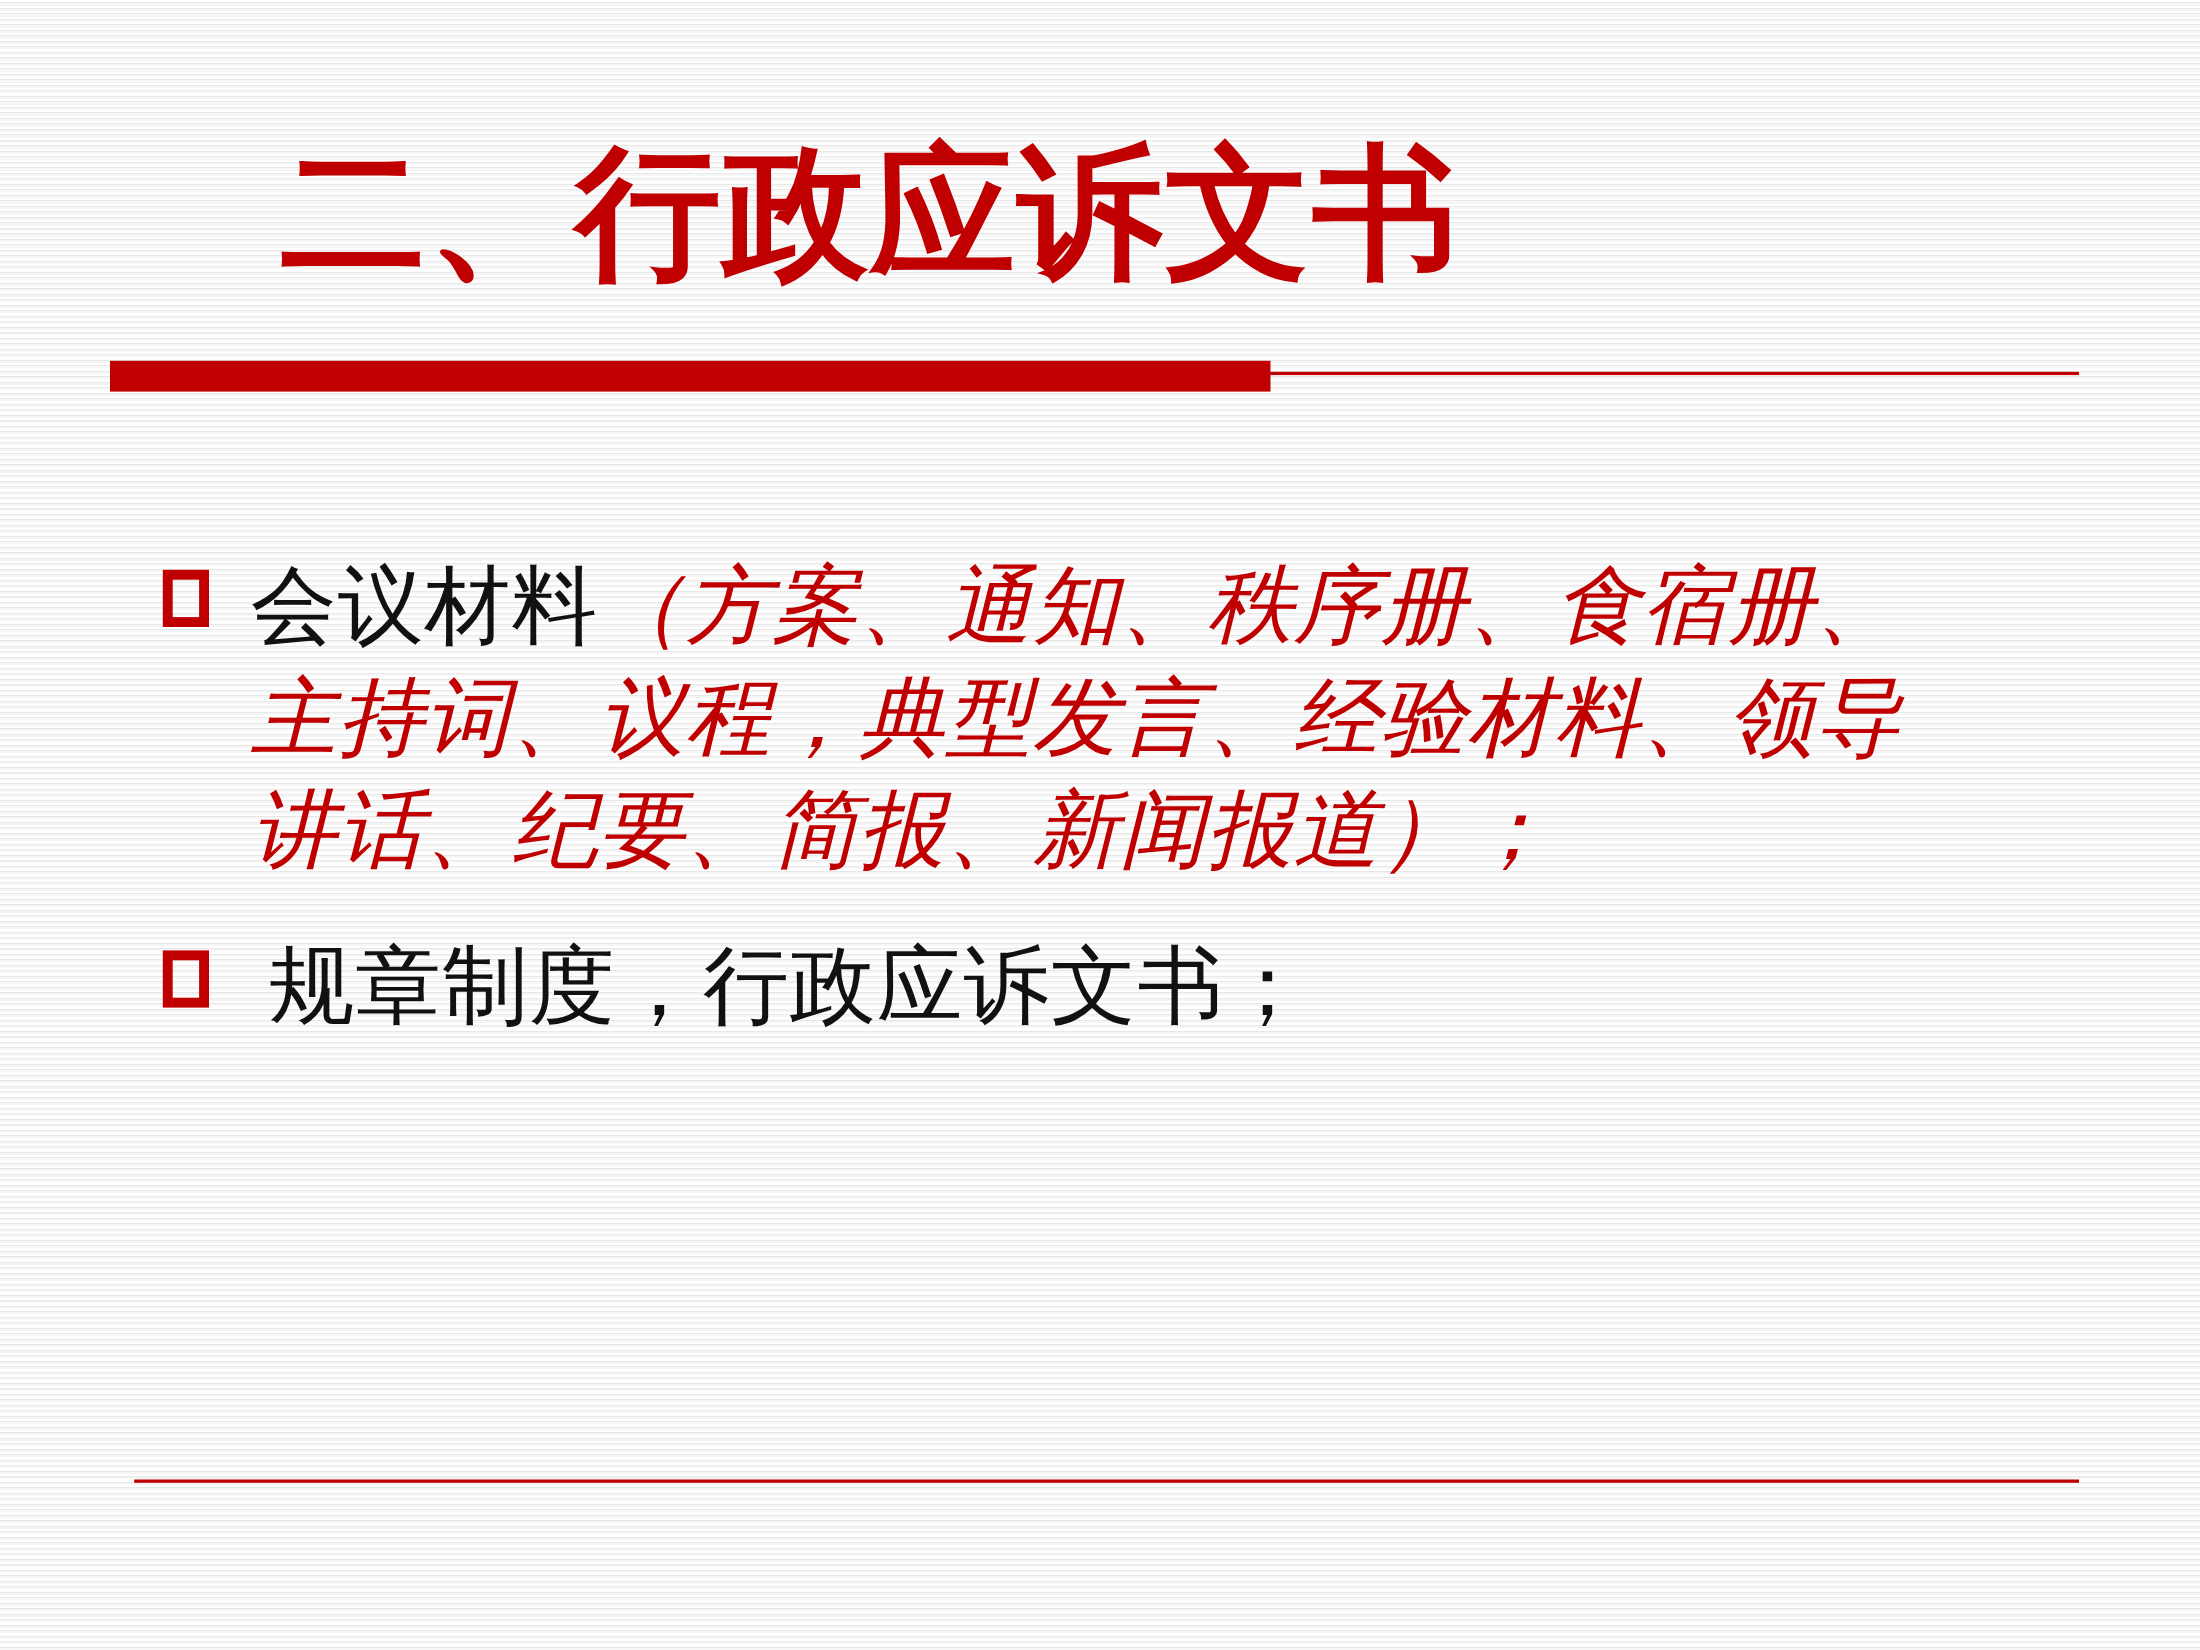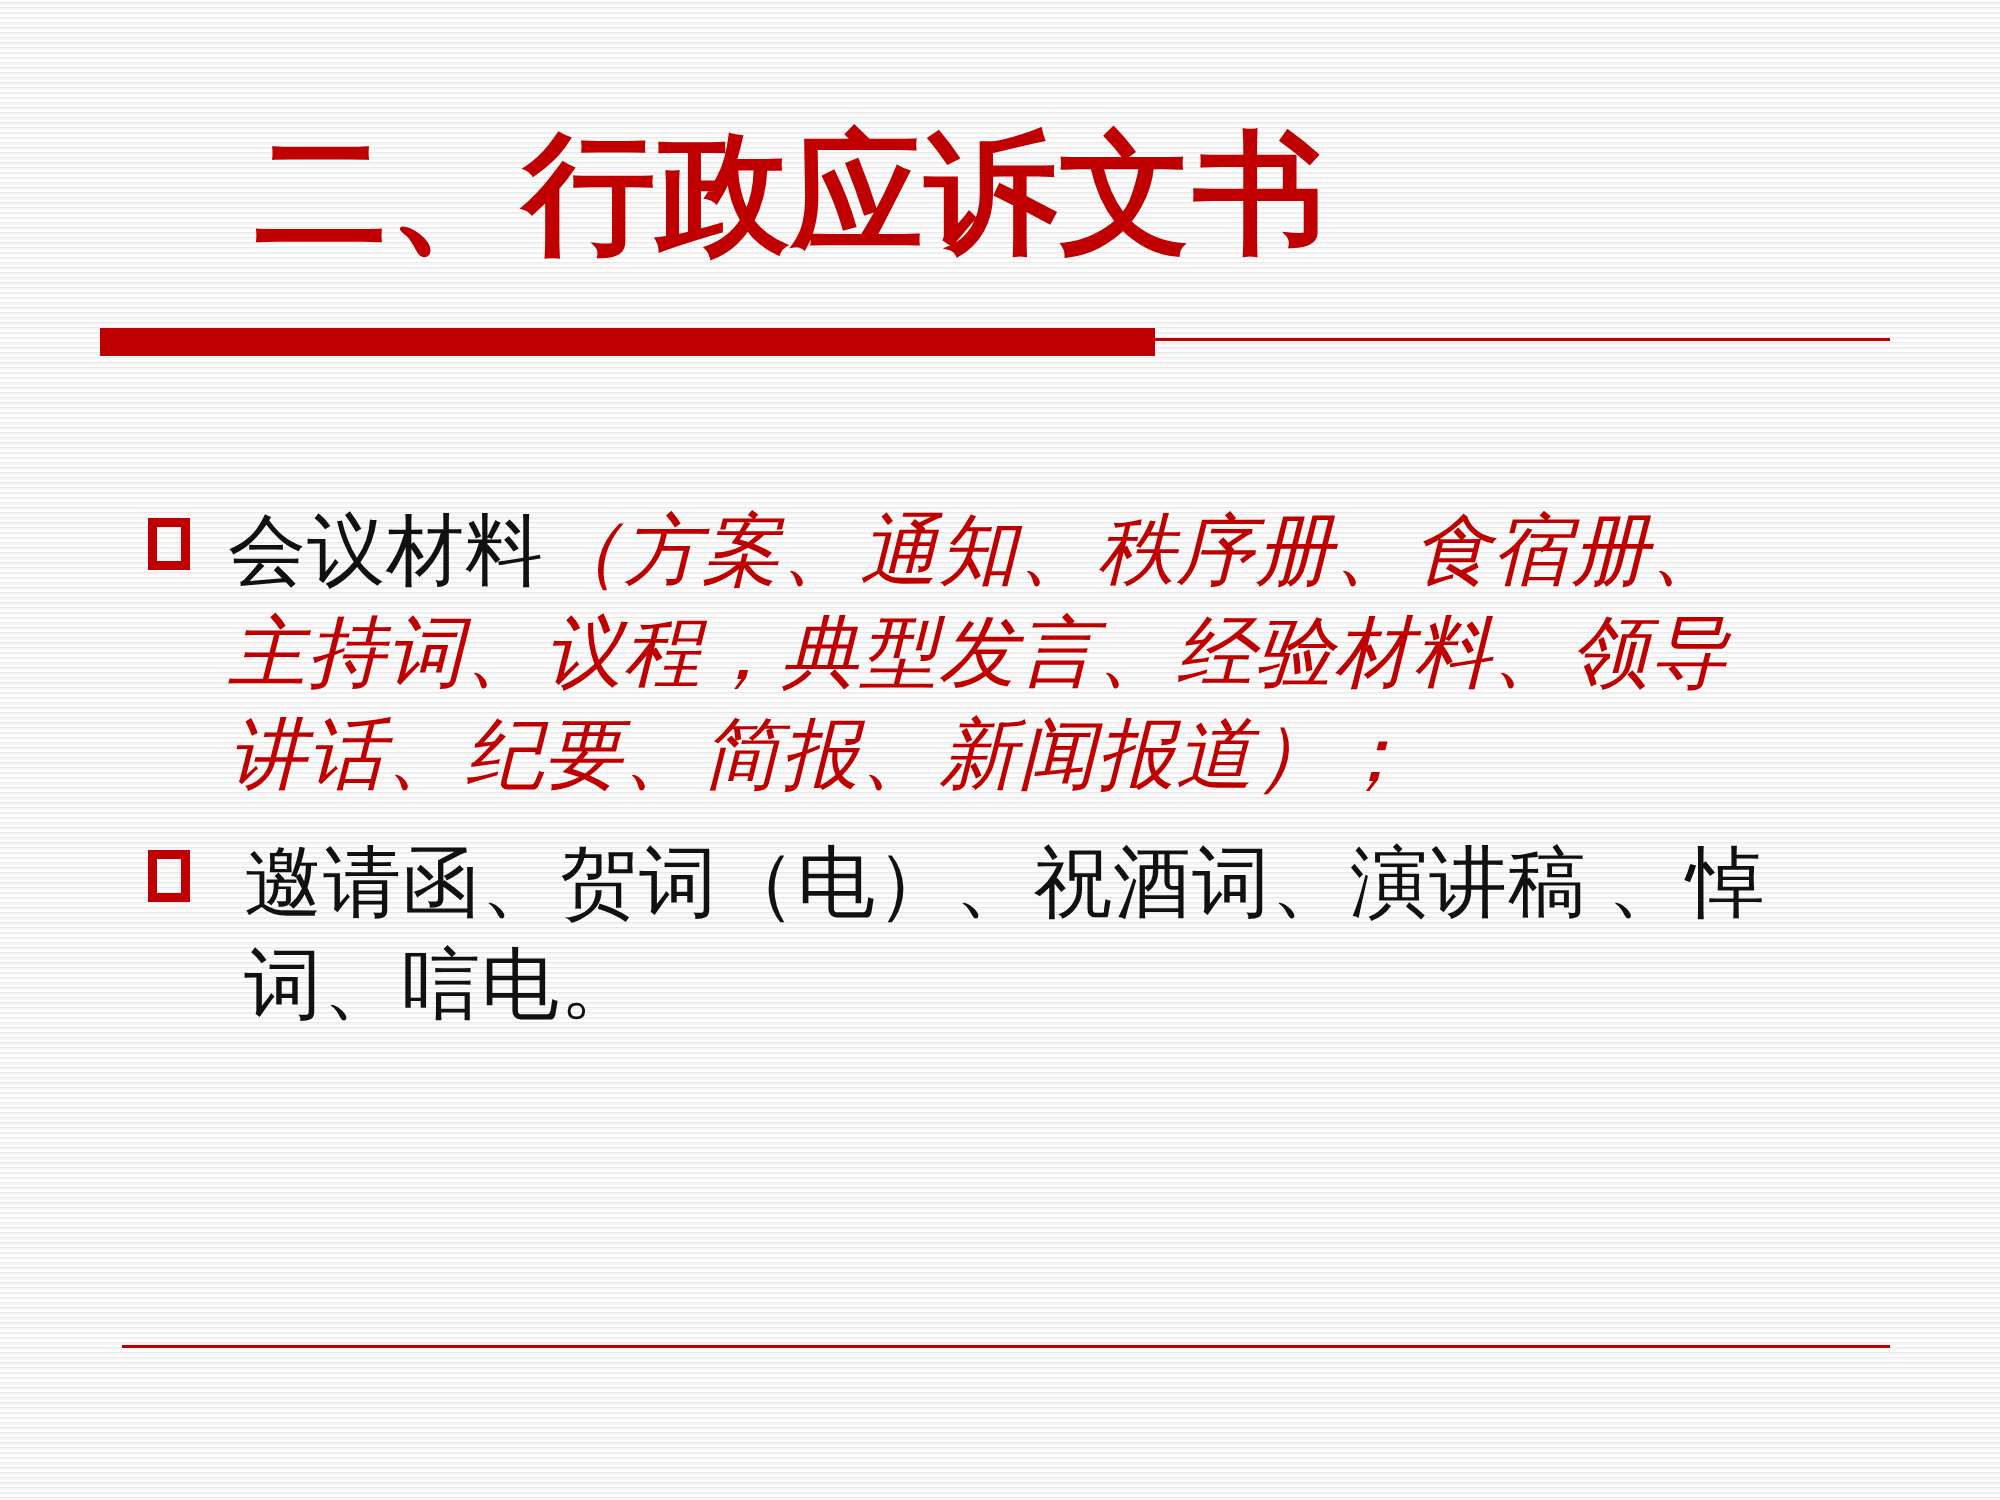--- a/index.html
+++ b/index.html
@@ -157,23 +157,23 @@
   <div class="rule-thin-top"></div>
   <div class="rule-thick"></div>
 
   <div class="body-zone">
 
     <div class="bullet-row" id="bullet-1">
       <span class="bullet-mark"></span>
       <p class="bullet-text"><span class="txt-black">会议材料</span><span class="txt-red">（方案、通知、秩序册、食宿册、主持词、议程，典型发言、经验材料、领导讲话、纪要、简报、新闻报道）；</span></p>
     </div>
 
+    <div class="bullet-row" id="bullet-2">
+      <span class="bullet-mark"></span>
+      <p class="bullet-text"> 规章制度，行政应诉文书；</p>
+    </div>
 
-    <div class="bullet-row" id="bullet-3">
-      <span class="bullet-mark"></span>
-      <p class="bullet-text"> 邀请函、贺词（电）、祝酒词、演讲稿 、悼词、唁电。</p>
-    </div>
 
   </div>
 
   <div class="rule-bottom"></div>
 
 </div>
 
 </body></html>

